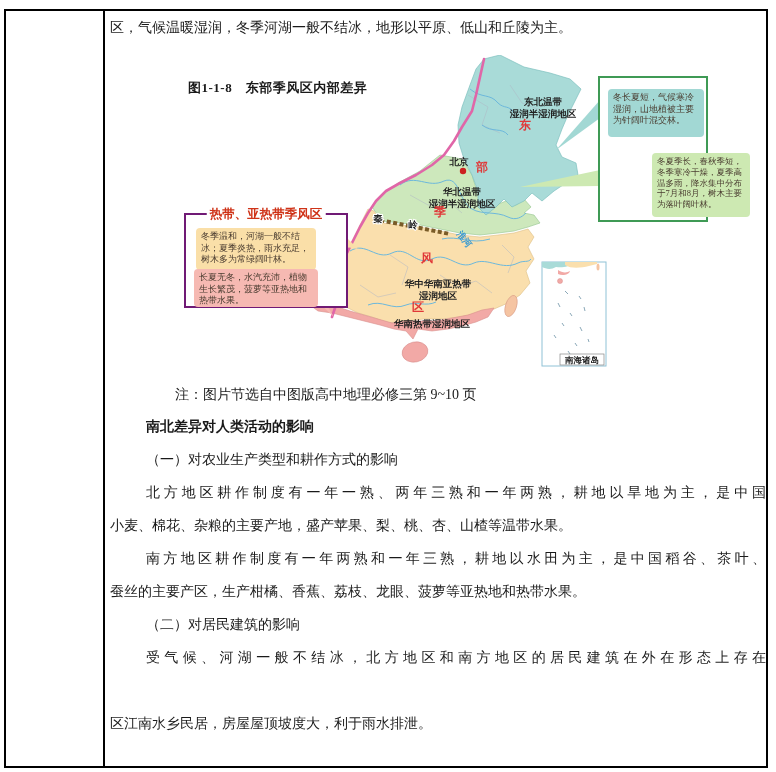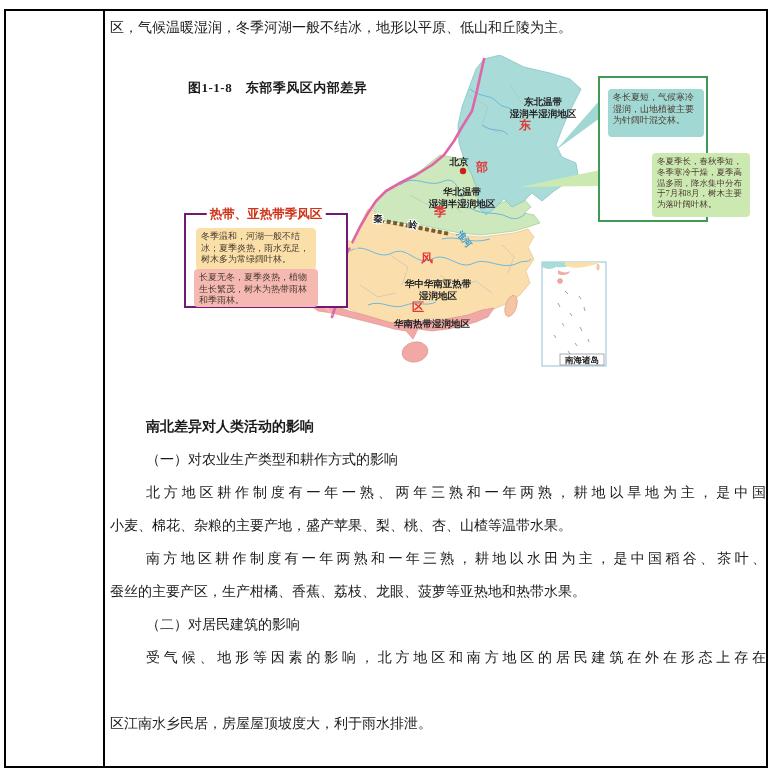--- a/index.html
+++ b/index.html
@@ -38,28 +38,29 @@
   .smlbl { font-size:8.5px; fill:#222; }
 </style>
 </head>
 <body>
 
 <div class="sheet">
   <div class="frame"></div>
   <div class="vdivider"></div>
 
   <div class="bline" style="left:110px;top:17px">区，气候温暖湿润，冬季河湖一般不结冰，地形以平原、低山和丘陵为主。</div>
+  <div class="bline" style="left:175px;top:384px">注：图片节选自中图版高中地理必修三第 9~10 页</div>
   <div class="bline bold" style="left:146px;top:416px">南北差异对人类活动的影响</div>
   <div class="bline" style="left:146px;top:449px">（一）对农业生产类型和耕作方式的影响</div>
   <div class="bline fill" style="left:146px;top:482px;width:620px">北方地区耕作制度有一年一熟、两年三熟和一年两熟，耕地以旱地为主，是中国</div>
   <div class="bline" style="left:110px;top:515px">小麦、棉花、杂粮的主要产地，盛产苹果、梨、桃、杏、山楂等温带水果。</div>
   <div class="bline fill" style="left:146px;top:548px;width:620px">南方地区耕作制度有一年两熟和一年三熟，耕地以水田为主，是中国稻谷、茶叶、</div>
   <div class="bline" style="left:110px;top:581px">蚕丝的主要产区，生产柑橘、香蕉、荔枝、龙眼、菠萝等亚热地和热带水果。</div>
   <div class="bline" style="left:146px;top:614px">（二）对居民建筑的影响</div>
-  <div class="bline fill" style="left:146px;top:647px;width:620px">受气候、地形等因素的影响，北方地区和南方地区的居民建筑在外在形态上存在</div>
+  <div class="bline fill" style="left:146px;top:647px;width:620px">受气候、河湖一般不结冰，北方地区和南方地区的居民建筑在外在形态上存在</div>
   <div class="bline" style="left:110px;top:713px">区江南水乡民居，房屋屋顶坡度大，利于雨水排泄。</div>
 
   <div class="figure">
 
     <svg class="mapsvg" width="660" height="315" viewBox="0 0 660 315">
 
       <polygon points="310,116 330,100 352,104 362,120 368,140 376,158 386,150 396,146 406,150 414,144 421,152 414,158 424,160 430,168 418,172 404,176 388,178 370,180 350,178 330,174 310,170 290,168 272,166 262,152 272,140 288,128" fill="#cde8bc" stroke="#93c48e" stroke-width="0.6"></polygon>
 
       <polygon points="272,168 290,170 310,172 330,176 350,180 370,182 388,180 404,178 418,174 424,182 418,192 424,204 416,216 420,228 410,240 398,248 384,254 368,258 350,262 332,264 314,264 296,266 278,268 262,262 248,258 236,252 228,240 224,228 228,214 236,198 244,182 252,166 258,154 264,156" fill="#fadfad" stroke="#dcbd85" stroke-width="0.6"></polygon>
 
@@ -141,21 +142,21 @@
         <text x="308" y="256" class="redchar">区</text>
       </g>
       <circle cx="353" cy="116" r="3.2" fill="#cc2020"></circle>
     </svg>
 
     <div class="fig-title">图1-1-8　东部季风区内部差异</div>
 
     <div class="callout-box box-tropical">
       <span class="box-header">热带、亚热带季风区</span>
       <div class="bubble bub-orange">冬季温和，河湖一般不结冰；夏季炎热，雨水充足，树木多为常绿阔叶林。</div>
-      <div class="bubble bub-pink">长夏无冬，夏季炎热，植物生长繁茂，树木为热带雨林和季雨林。</div>
+      <div class="bubble bub-pink">长夏无冬，水汽充沛，植物生长繁茂，菠萝等亚热地和热带水果。</div>
     </div>
 
     <div class="callout-box box-temperate">
       <span class="box-header">温带季风区</span>
       <div class="bubble bub-cyan">冬长夏短，气候寒冷湿润，山地植被主要为针阔叶混交林。</div>
       <div class="bubble bub-green">冬夏季长，春秋季短，冬季寒冷干燥，夏季高温多雨，降水集中分布于7月和8月，树木主要为落叶阔叶林。</div>
     </div>
   </div>
 </div>
 

